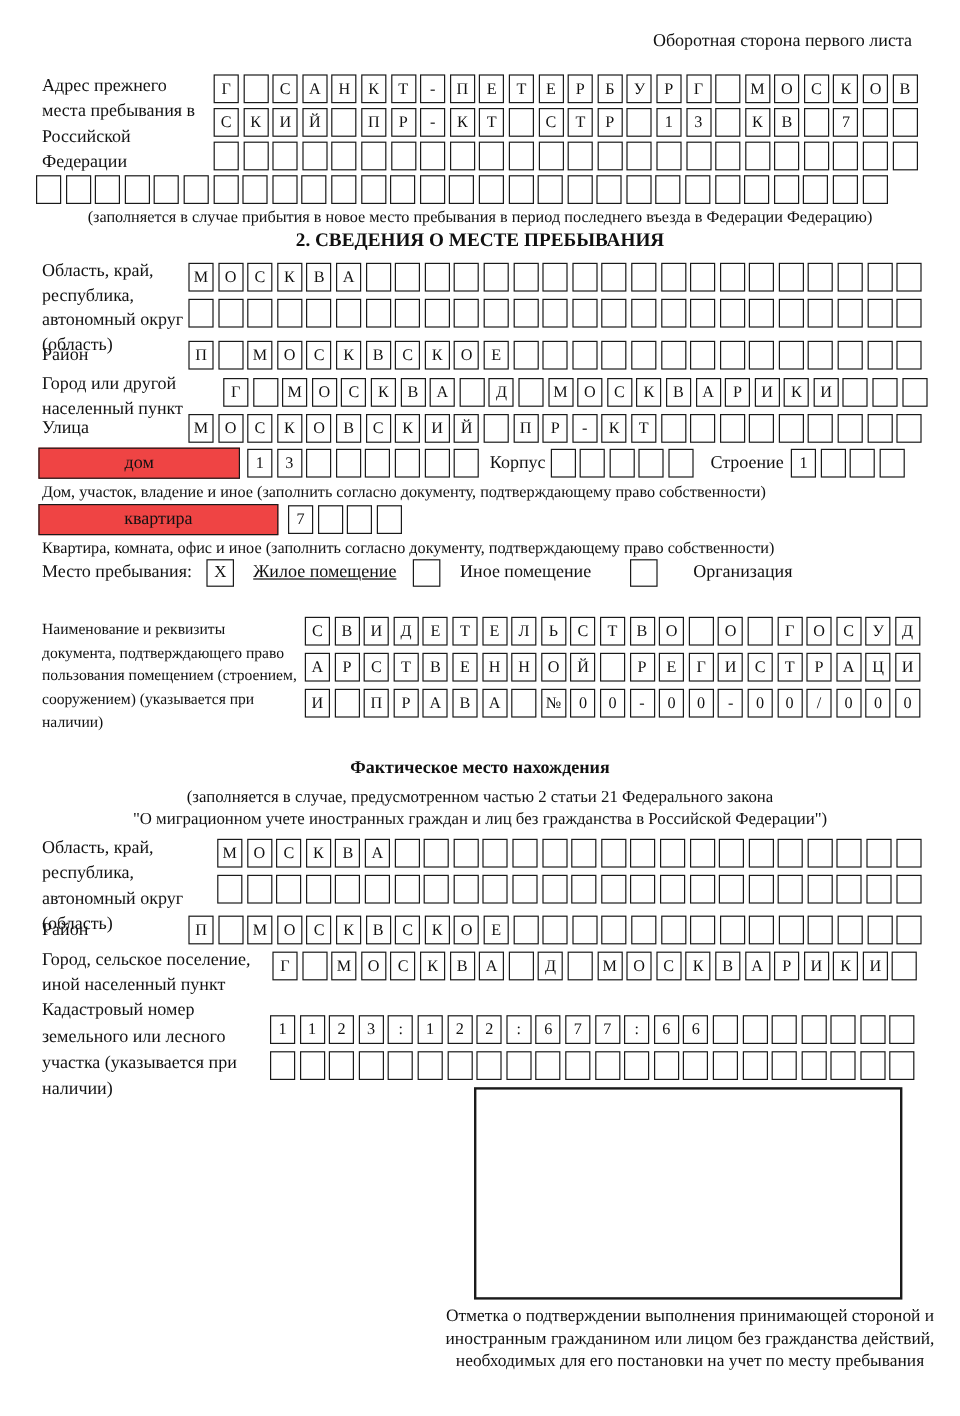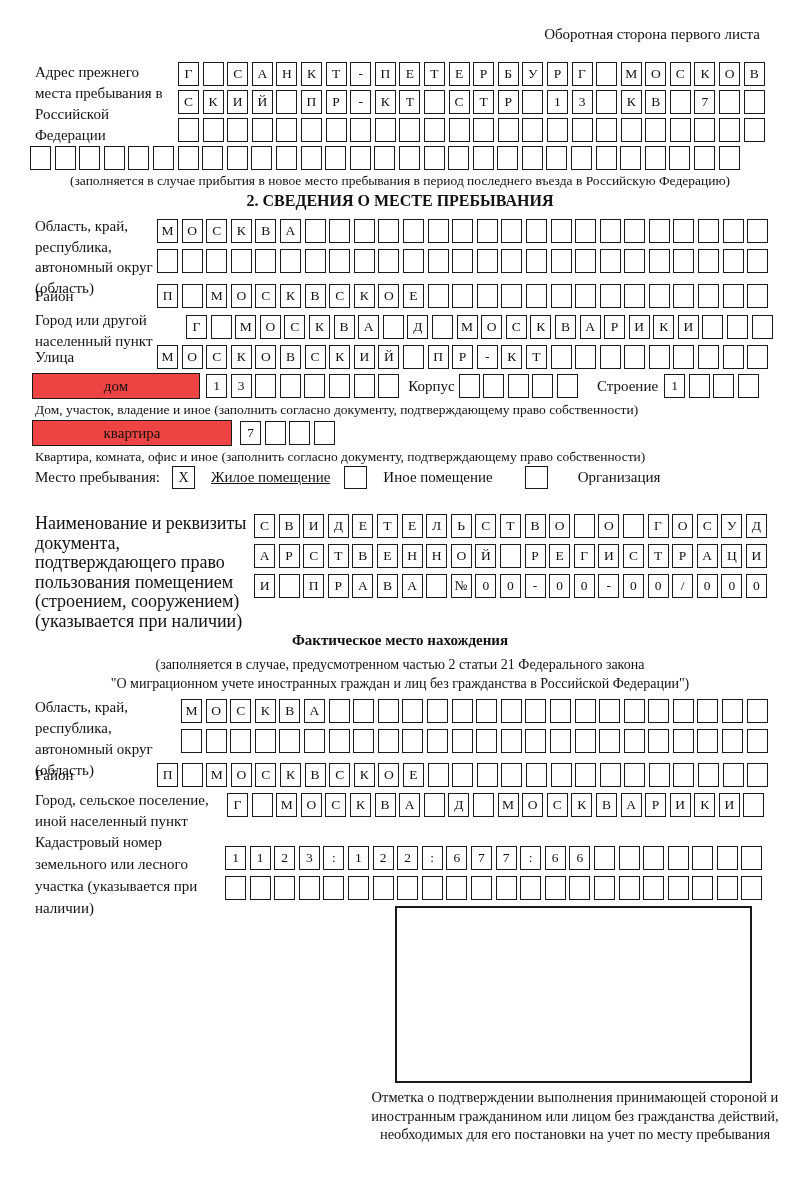--- a/index.html
+++ b/index.html
@@ -146,21 +146,21 @@
       <div class="cell"></div>
       <div class="cell"></div>
       <div class="cell"></div>
       <div class="cell"></div>
       <div class="cell"></div>
       <div class="cell"></div>
       <div class="cell"></div>
       <div class="cell"></div>
       <div class="cell"></div>
     </div>
-  <div class="abs small center" style="top:173px;left:40px;width:720px;">(заполняется в случае прибытия в новое место пребывания в период последнего въезда в Российскую Федерацию)</div>
+  <div class="abs small center" style="top:173px;left:40px;width:720px;">(заполняется в случае прибытия в новое место пребывания в период последнего въезда в Федерации Федерацию)</div>
 
   <div class="abs title" style="top:192px;left:0;width:800px;font-size:16px;">2. СВЕДЕНИЯ О МЕСТЕ ПРЕБЫВАНИЯ</div>
 
   <div class="abs lbl" style="top:216px;left:35px;width:118px;line-height:20.5px;">Область, край, республика, автономный округ (область)</div>
   <div class="abs cellrow" style="top:219px;left:157px;">
       <div class="cell">М</div>
       <div class="cell">О</div>
       <div class="cell">С</div>
       <div class="cell">К</div>
       <div class="cell">В</div>
@@ -312,21 +312,21 @@
         <div class="cell"></div>
       </div>
     <div class="lbl" style="margin-left:9px;">Корпус</div>
     <div class="cellrow" style="margin-left:4px;">
         <div class="cell"></div>
         <div class="cell"></div>
         <div class="cell"></div>
         <div class="cell"></div>
         <div class="cell"></div>
       </div>
-    <div class="lbl" style="margin-left:19px;text-align:center;">Строение</div>
+    <div class="lbl" style="margin-left:14px;text-align:center;">Строение</div>
     <div class="cellrow" style="margin-left:6px;">
         <div class="cell">1</div>
         <div class="cell"></div>
         <div class="cell"></div>
         <div class="cell"></div>
       </div>
   </div>
   <div class="abs small" style="top:402px;left:35px;width:740px;">Дом, участок, владение и иное (заполнить согласно документу, подтверждающему право собственности)</div>
 
   <div class="abs inline-row" style="top:420px;left:32px;">
@@ -343,21 +343,21 @@
   <div class="abs inline-row" style="top:466px;left:35px;">
     <div class="lbl">Место пребывания:</div>
     <div class="chk" style="margin-left:12px;">X</div>
     <div class="lbl" style="margin-left:16px;text-decoration:underline;">Жилое помещение</div>
     <div class="chk" style="margin-left:14px;"></div>
     <div class="lbl" style="margin-left:16px;">Иное помещение</div>
     <div class="chk" style="margin-left:32px;"></div>
     <div class="lbl" style="margin-left:30px;">Организация</div>
   </div>
 
-  <div class="abs" style="top:514px;left:35px;width:215px;font-size:18px;line-height:19.5px;">Наименование и реквизиты документа, подтверждающего право пользования помещением (строением, сооружением) (указывается при наличии)</div>
+  <div class="abs" style="top:514px;left:35px;width:215px;font-size:13px;line-height:19.5px;">Наименование и реквизиты документа, подтверждающего право пользования помещением (строением, сооружением) (указывается при наличии)</div>
   <div class="abs cellrow" style="top:514px;left:254px;">
       <div class="cell">С</div>
       <div class="cell">В</div>
       <div class="cell">И</div>
       <div class="cell">Д</div>
       <div class="cell">Е</div>
       <div class="cell">Т</div>
       <div class="cell">Е</div>
       <div class="cell">Л</div>
       <div class="cell">Ь</div>

